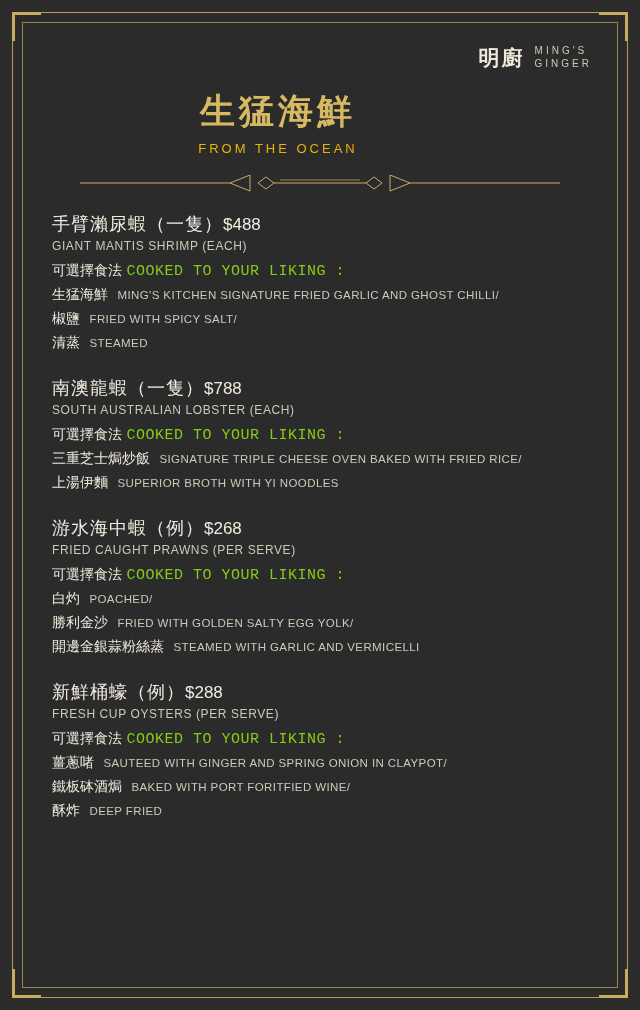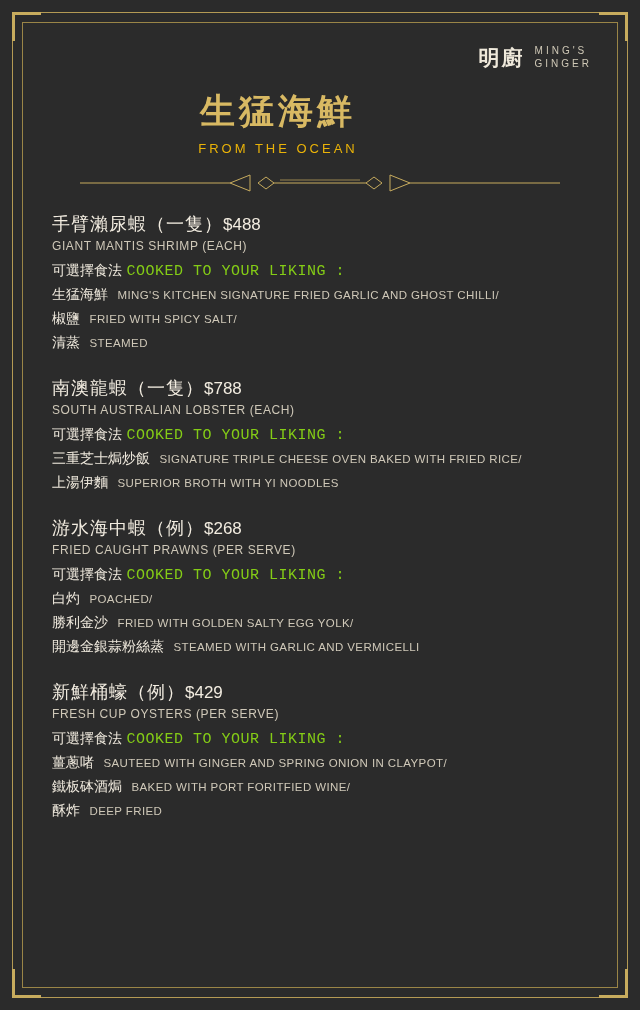--- a/index.html
+++ b/index.html
@@ -261,21 +261,21 @@
       </div>
       <div class="opt">
         <span>開邊金銀蒜粉絲蒸</span>
         <span class="en">STEAMED WITH GARLIC AND VERMICELLI</span>
       </div>
     </div>
 
     <div class="section">
       <div class="sec-head">
         <span class="sec-name-cn">新鮮桶蠔（例）</span>
-        <span class="sec-price">$429</span>
+        <span class="sec-price">$288</span>
       </div>
       <div class="sec-name-en">FRESH CUP OYSTERS (PER SERVE)</div>
       <div class="cook-line">
         <span>可選擇食法</span>
         <span class="en">COOKED TO YOUR LIKING :</span>
       </div>
       <div class="opt">
         <span>薑蔥啫</span>
         <span class="en">SAUTEED WITH GINGER AND SPRING ONION IN CLAYPOT/</span>
       </div>

